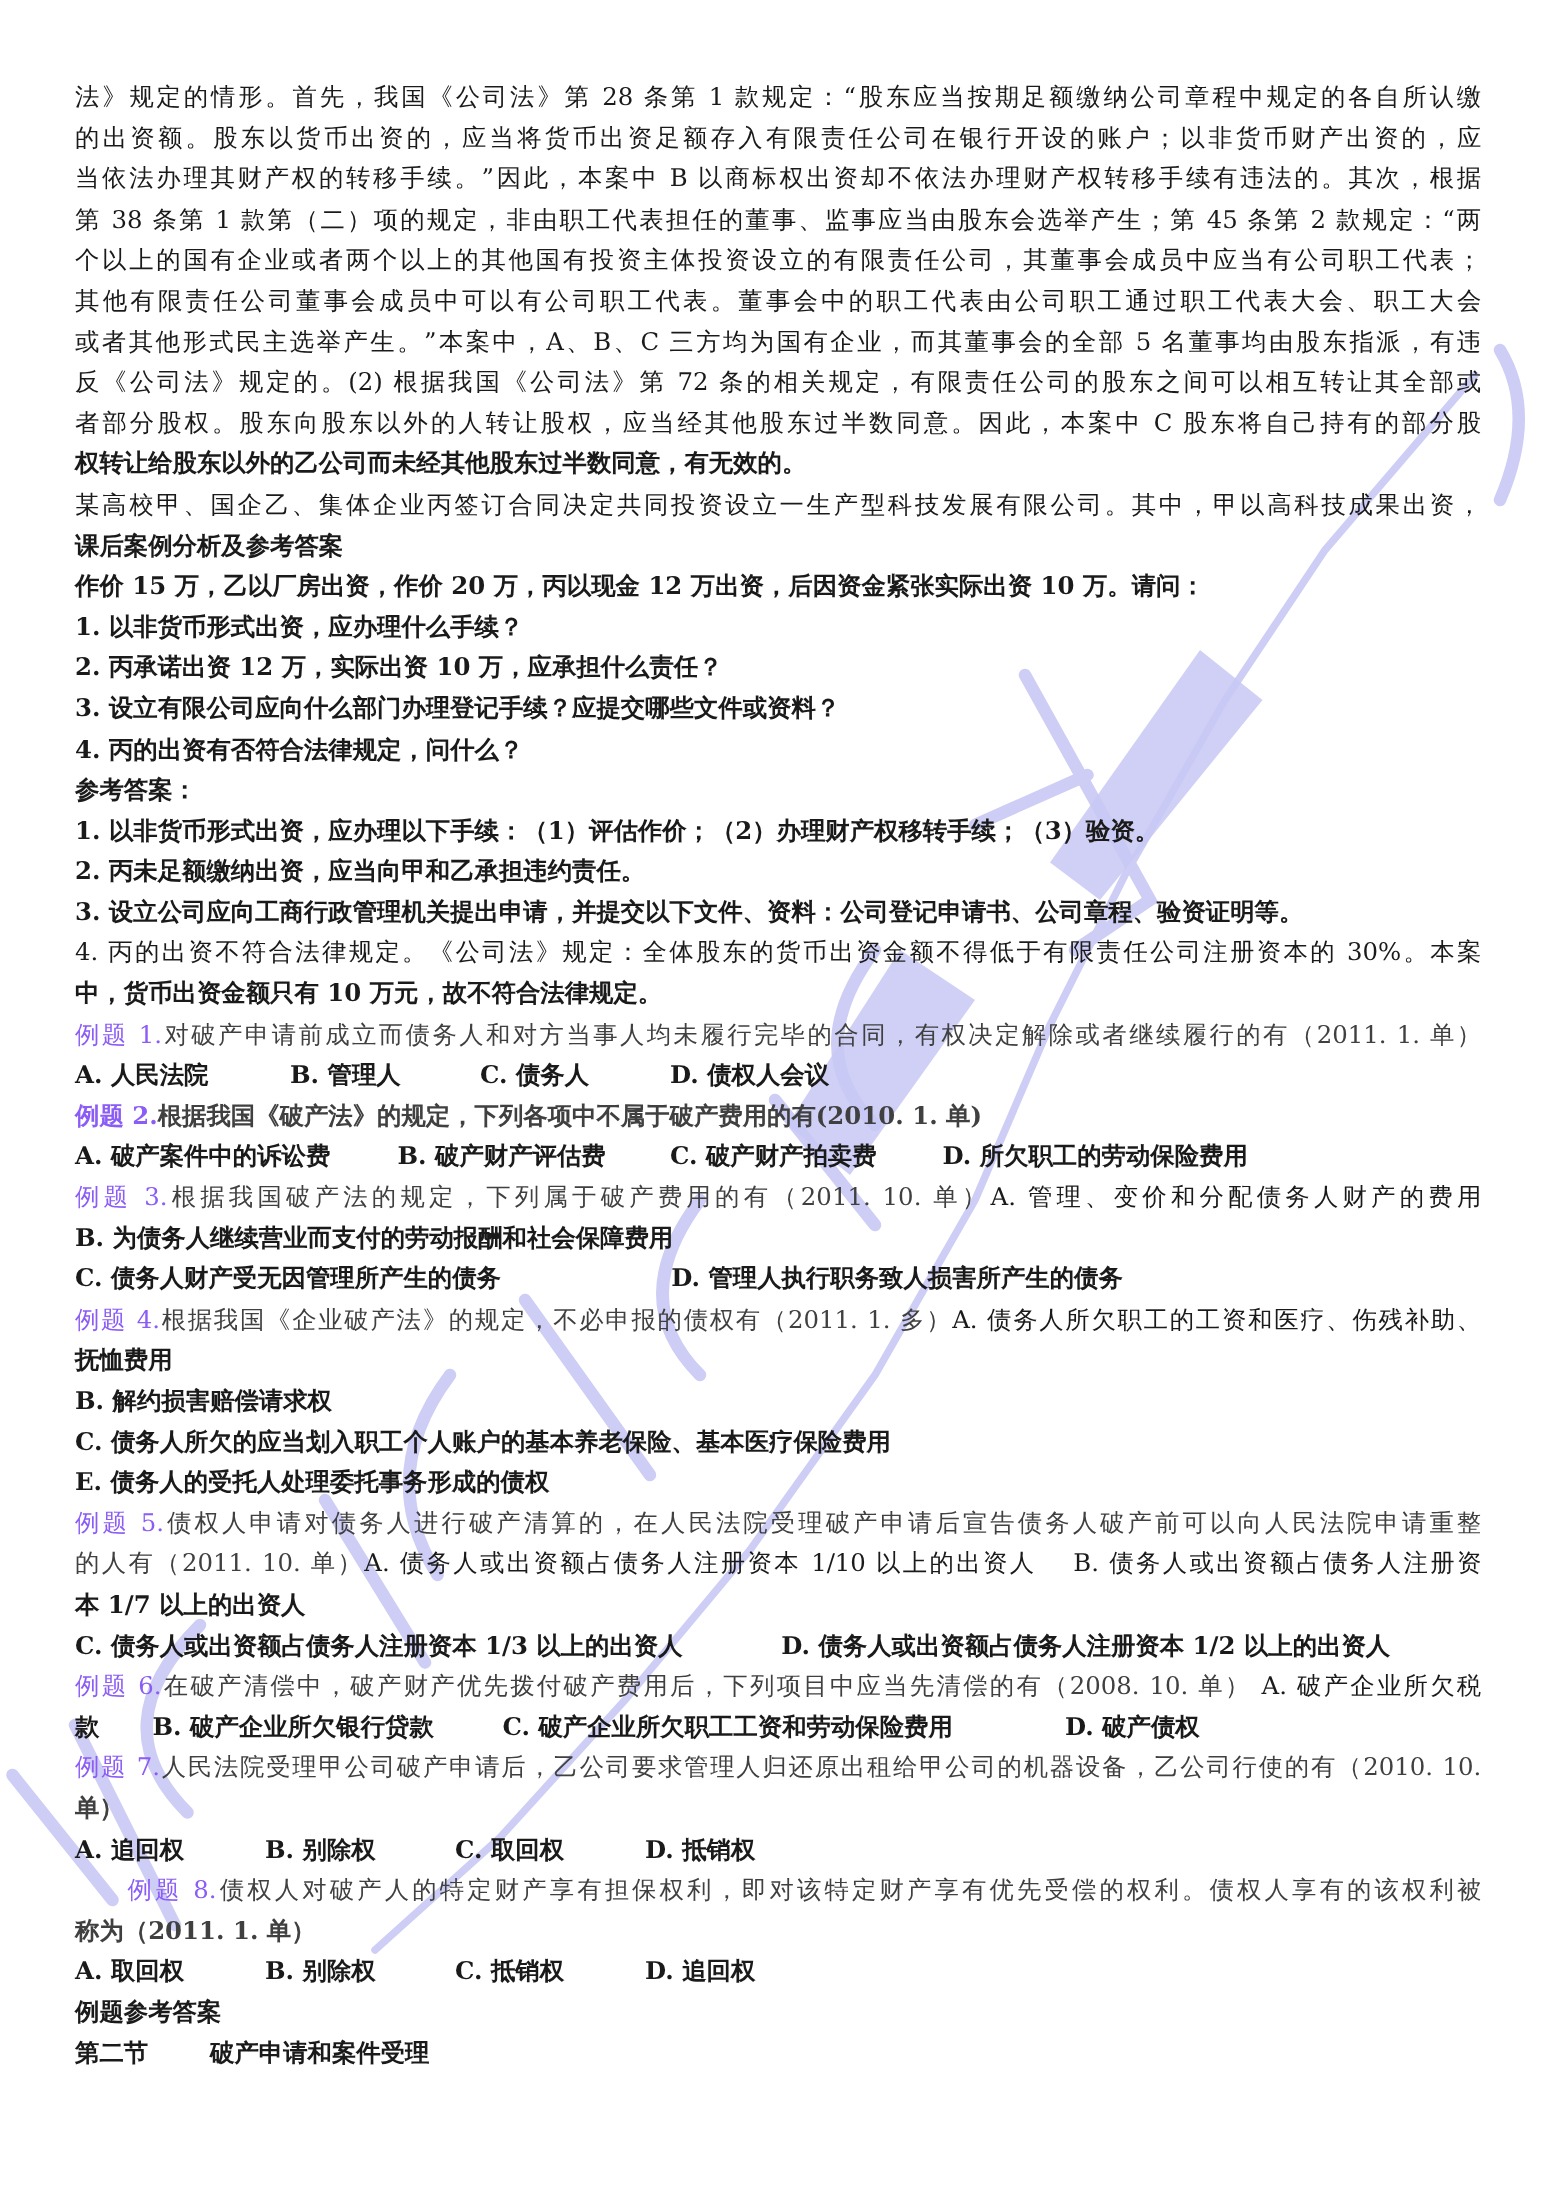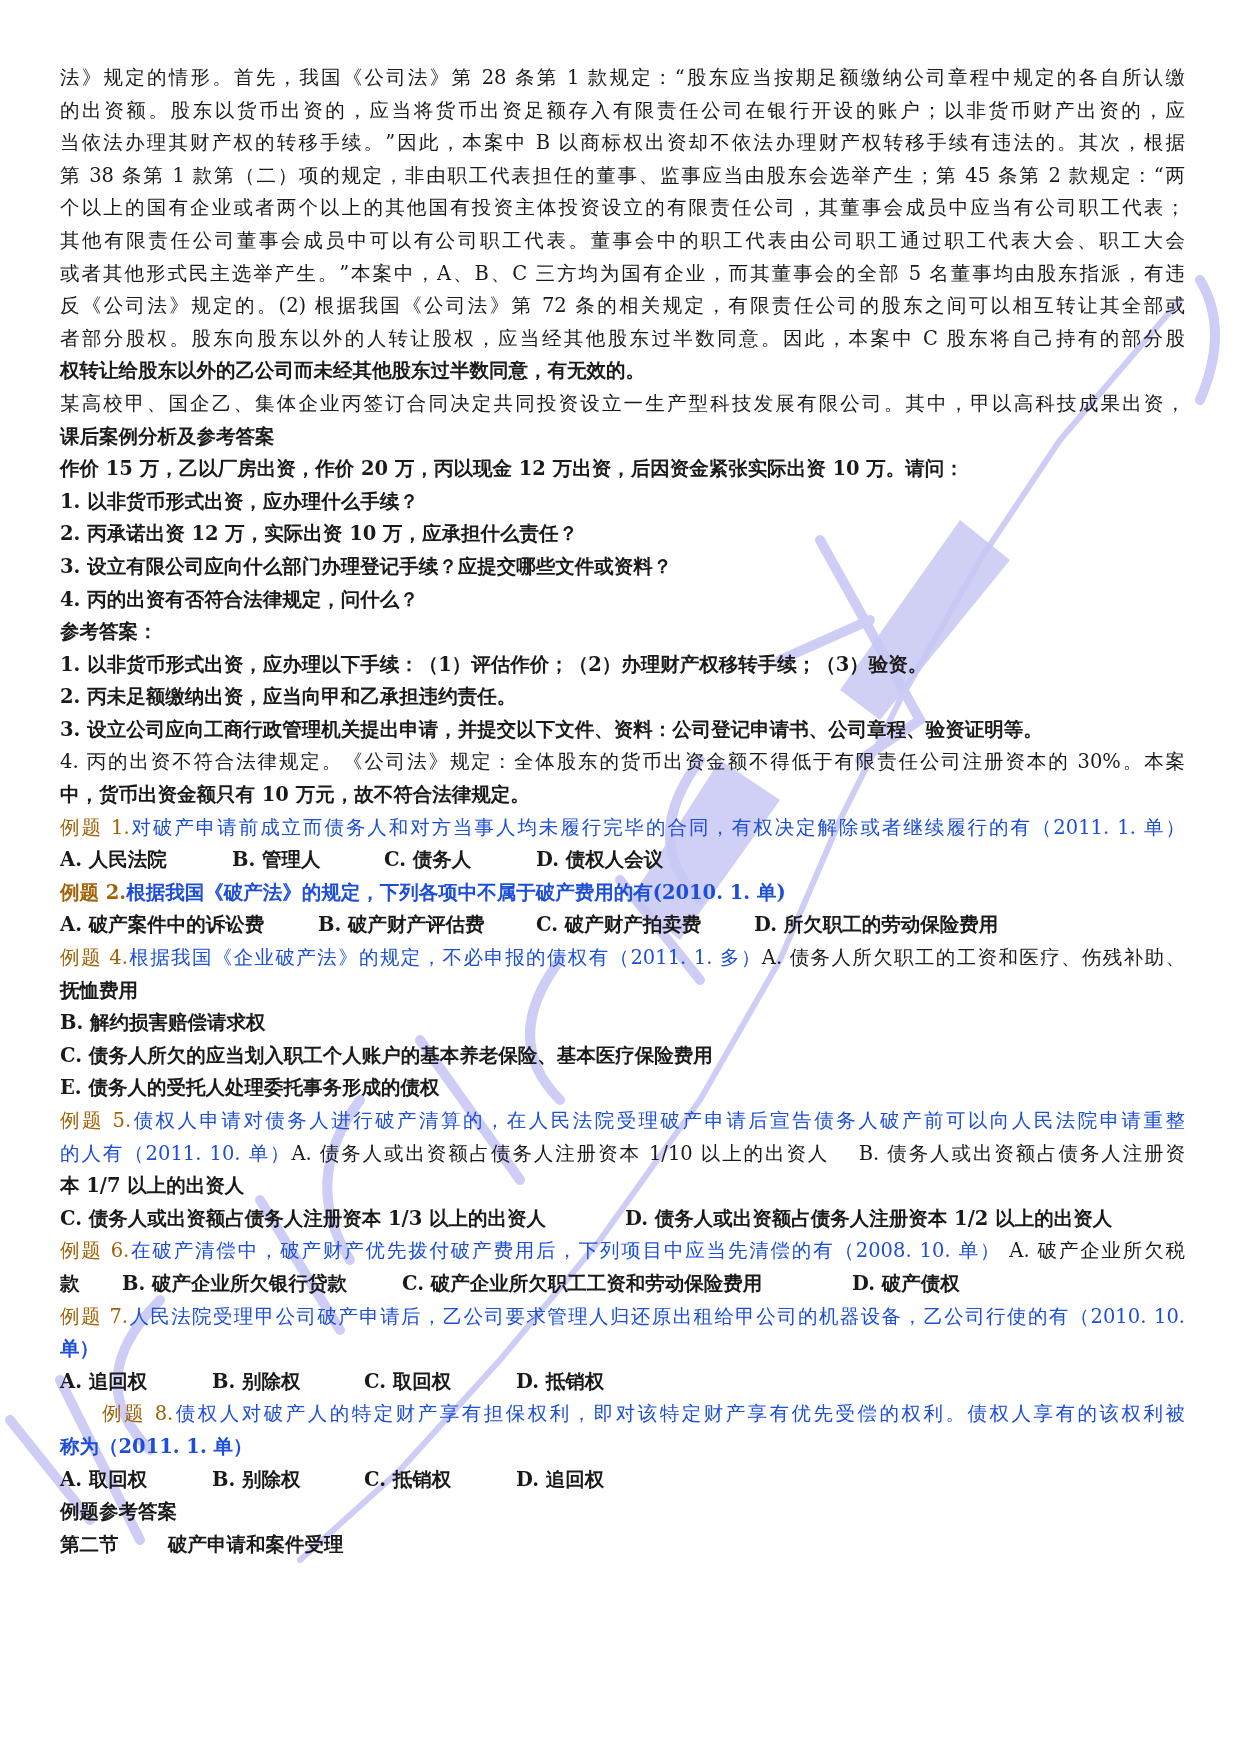--- a/index.html
+++ b/index.html
@@ -13,22 +13,22 @@
     position: absolute; left: 0; top: 0; width: 1240px; height: 1754px;
     pointer-events: none; z-index: 0;
   }
   .content {
     position: absolute; left: 60px; top: 62px; width: 1125px; z-index: 1;
     font-size: 19.5px; line-height: 32.6px;
   }
   .line { display: block; white-space: nowrap; overflow: visible; text-align: justify; text-align-last: justify; }
   .line.last { text-align-last: left; font-weight: bold; }
   .line.indent { padding-left: 42px; }
-  .lbl { color: #a16207; }
-  .q { color: #1d4ed8; }
+  .lbl { color: #8b5cf6; }
+  .q { color: #404040; }
   .opts { display: flex; white-space: nowrap; }
   .opt { display: inline-block; }
 </style>
 </head>
 <body>
 
 <div class="page">
 
   <svg class="watermark" viewBox="0 0 1240 1754" xmlns="http://www.w3.org/2000/svg">
     <g fill="none" stroke="#c8c8f4" stroke-width="10" stroke-linecap="round" opacity="0.9">
@@ -96,20 +96,28 @@
     <div>
       <span class="line last"><span class="lbl">例题 2.</span><span class="q">根据我国《破产法》的规定，下列各项中不属于破产费用的有(2010. 1. 单)</span></span>
       <span class="opts line last">
         <span class="opt" style="width:258px">A. 破产案件中的诉讼费</span>
         <span class="opt" style="width:218px">B. 破产财产评估费</span>
         <span class="opt" style="width:218px">C. 破产财产拍卖费</span>
         <span class="opt">D. 所欠职工的劳动保险费用</span>
       </span>
     </div>
 
+    <div>
+      <span class="line"><span class="lbl">例题  3.</span><span class="q">根据我国破产法的规定，下列属于破产费用的有（2011. 10. 单）</span><span>A. 管理、变价和分配债务人财产的费用</span></span>
+      <span class="line last">B. 为债务人继续营业而支付的劳动报酬和社会保障费用</span>
+      <span class="opts line last">
+        <span class="opt" style="width:477px">C. 债务人财产受无因管理所产生的债务</span>
+        <span class="opt">D. 管理人执行职务致人损害所产生的债务</span>
+      </span>
+    </div>
 
     <div>
       <span class="line"><span class="lbl">例题 4.</span><span class="q">根据我国《企业破产法》的规定，不必申报的债权有（2011. 1. 多）</span><span>A. 债务人所欠职工的工资和医疗、伤残补助、</span></span>
       <span class="line last">抚恤费用</span>
       <span class="line last">B. 解约损害赔偿请求权</span>
       <span class="line last">C. 债务人所欠的应当划入职工个人账户的基本养老保险、基本医疗保险费用</span>
       <span class="line last">E. 债务人的受托人处理委托事务形成的债权</span>
     </div>
 
     <div>

